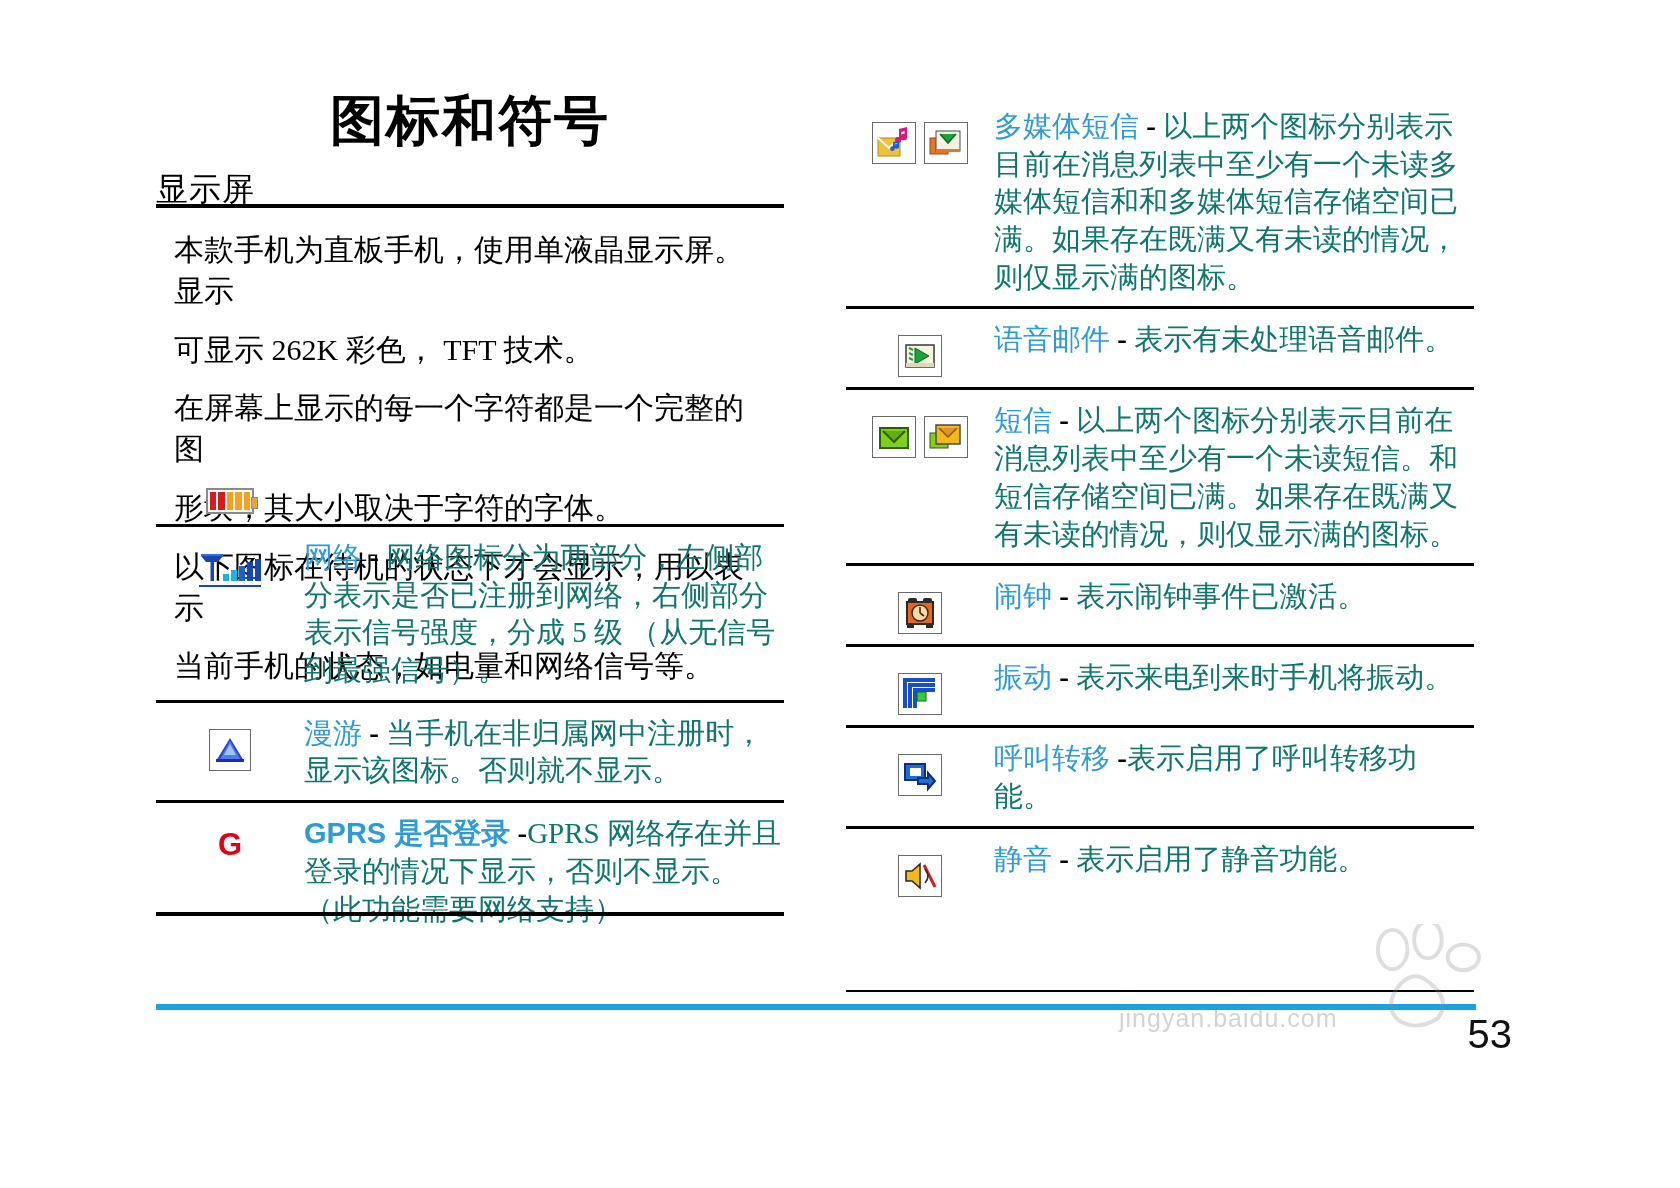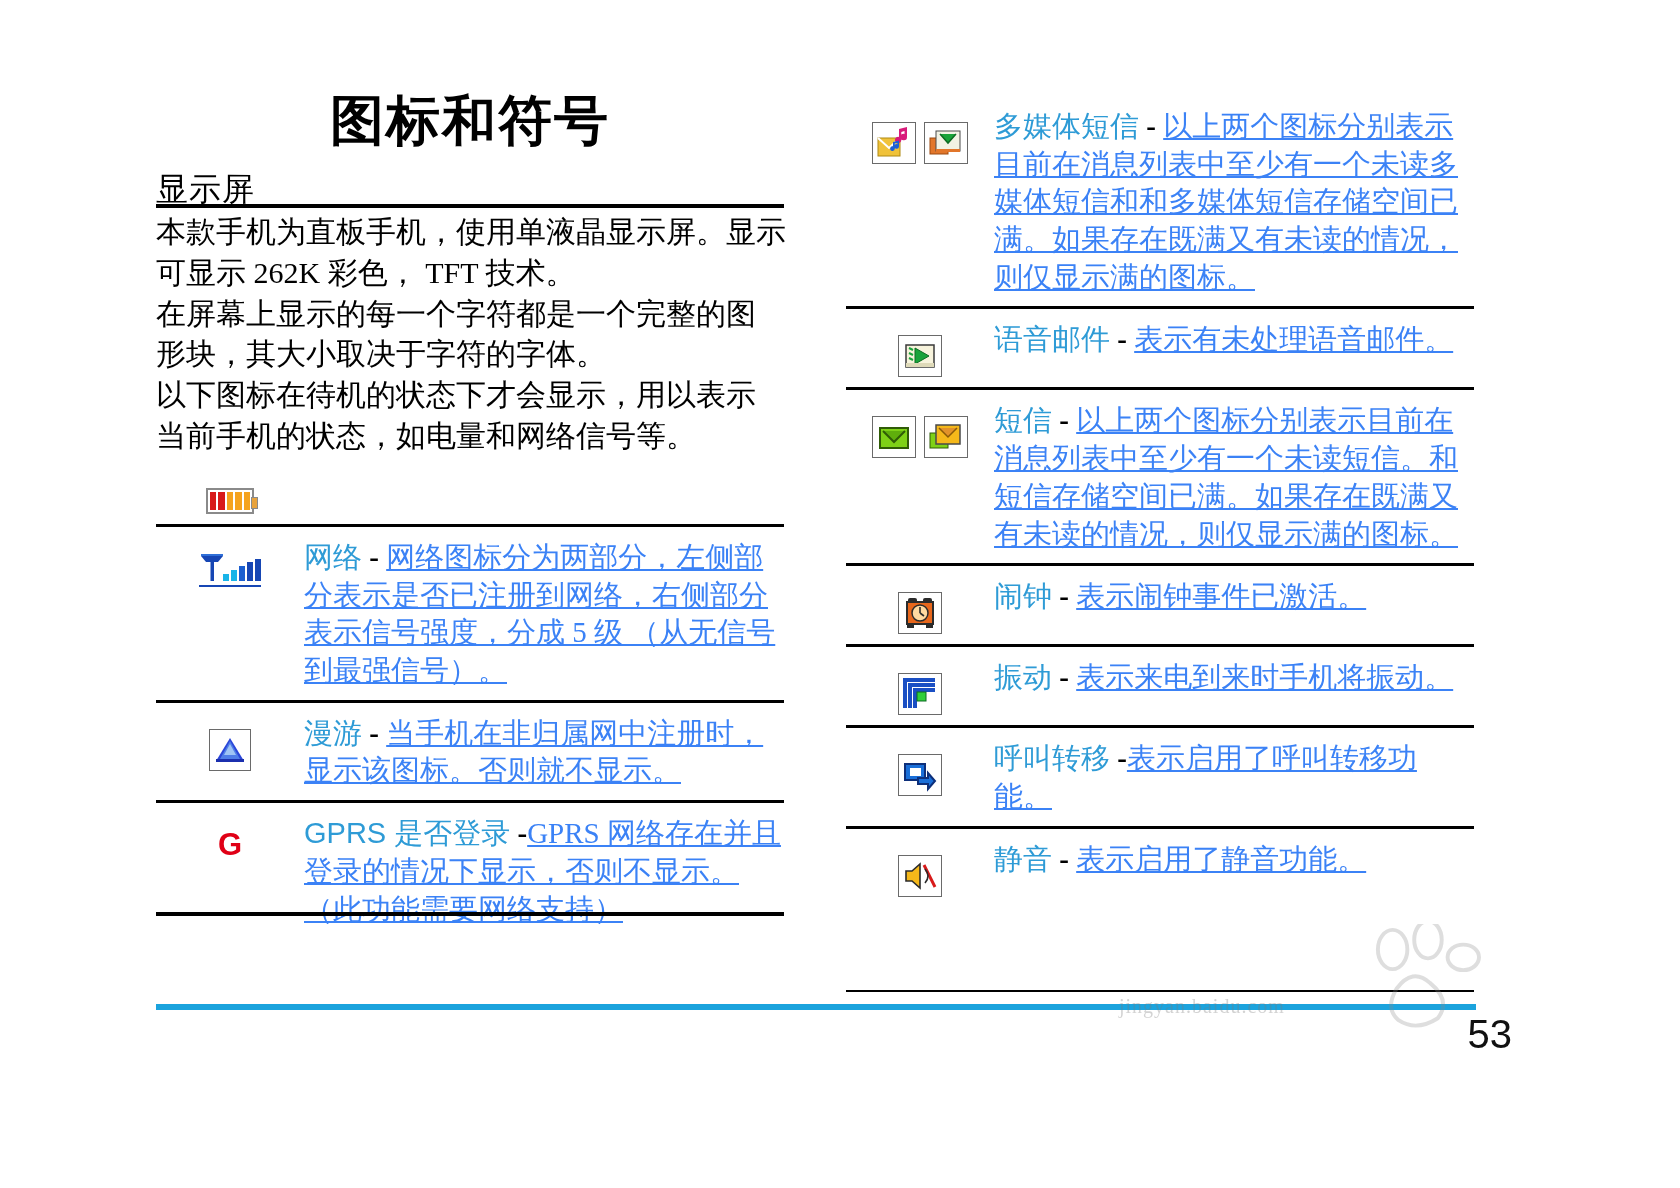--- a/index.html
+++ b/index.html
@@ -26,23 +26,23 @@
     font-family:"Liberation Sans","DejaVu Sans",sans-serif;
     font-weight:700;
     font-size:62px;
     color:rgba(120,120,120,0.30);
     letter-spacing:1px;
     line-height:1;
     position:absolute;left:0;top:10px;
     white-space:nowrap;
   }
   .wm-sub{
-    position:absolute;left:14px;top:67px;
-    font-family:Liberation Serif, serif;
-    font-size:20px;
+    position:absolute;left:14px;top:76px;
+    font-family:Liberation Sans, sans-serif;
+    font-size:25px;
     color:rgba(120,120,120,0.33);
     letter-spacing:1px;
     white-space:nowrap;
   }
   .wm-paw{
     position:absolute;right:10px;top:-4px;
     width:118px;height:106px;
     opacity:.28;
   }
 
@@ -69,21 +69,21 @@
   }
   .rule-thin{
     position:absolute;background:#000;height:2px;
   }
 
   .intro{
     position:absolute;left:156px;top:212px;width:632px;
     font-size:30px;line-height:1.36;
     letter-spacing:0px;
   }
-  .intro p{margin:0;}
+  .intro p{margin:18px;}
 
   
   .rowlist{position:absolute;width:628px;}
   .irow{
     position:relative;
     display:flex;
     align-items:flex-start;
     padding:12px 0 10px 0;
     border-top:3px solid #000;
   }
@@ -94,24 +94,24 @@
     padding-top:14px;
     gap:8px;
   }
   .txt-cell{
     flex:1;
     font-size:29px;
     line-height:1.30;
   }
   .term{color:#2e9bd6;}
   .sep{color:#000;font-weight:700;}
-  .body-s{color:#3b82f6;text-decoration:underline;}
+  .body-s{color:#0f766e;}
   .latin{
     font-family:"Liberation Sans","DejaVu Sans",sans-serif;
-    font-weight:400;
+    font-weight:700;
   }
 
   
   .ico{display:inline-block;position:relative;}
 
   
   .ico-batt{width:48px;height:26px;border:2px solid #8a8a8a;background:#fff;
             box-sizing:border-box;position:relative;}
   .ico-batt .cap{position:absolute;right:-6px;top:7px;width:5px;height:10px;
             background:#e8a33d;border:1px solid #8a8a8a;}

